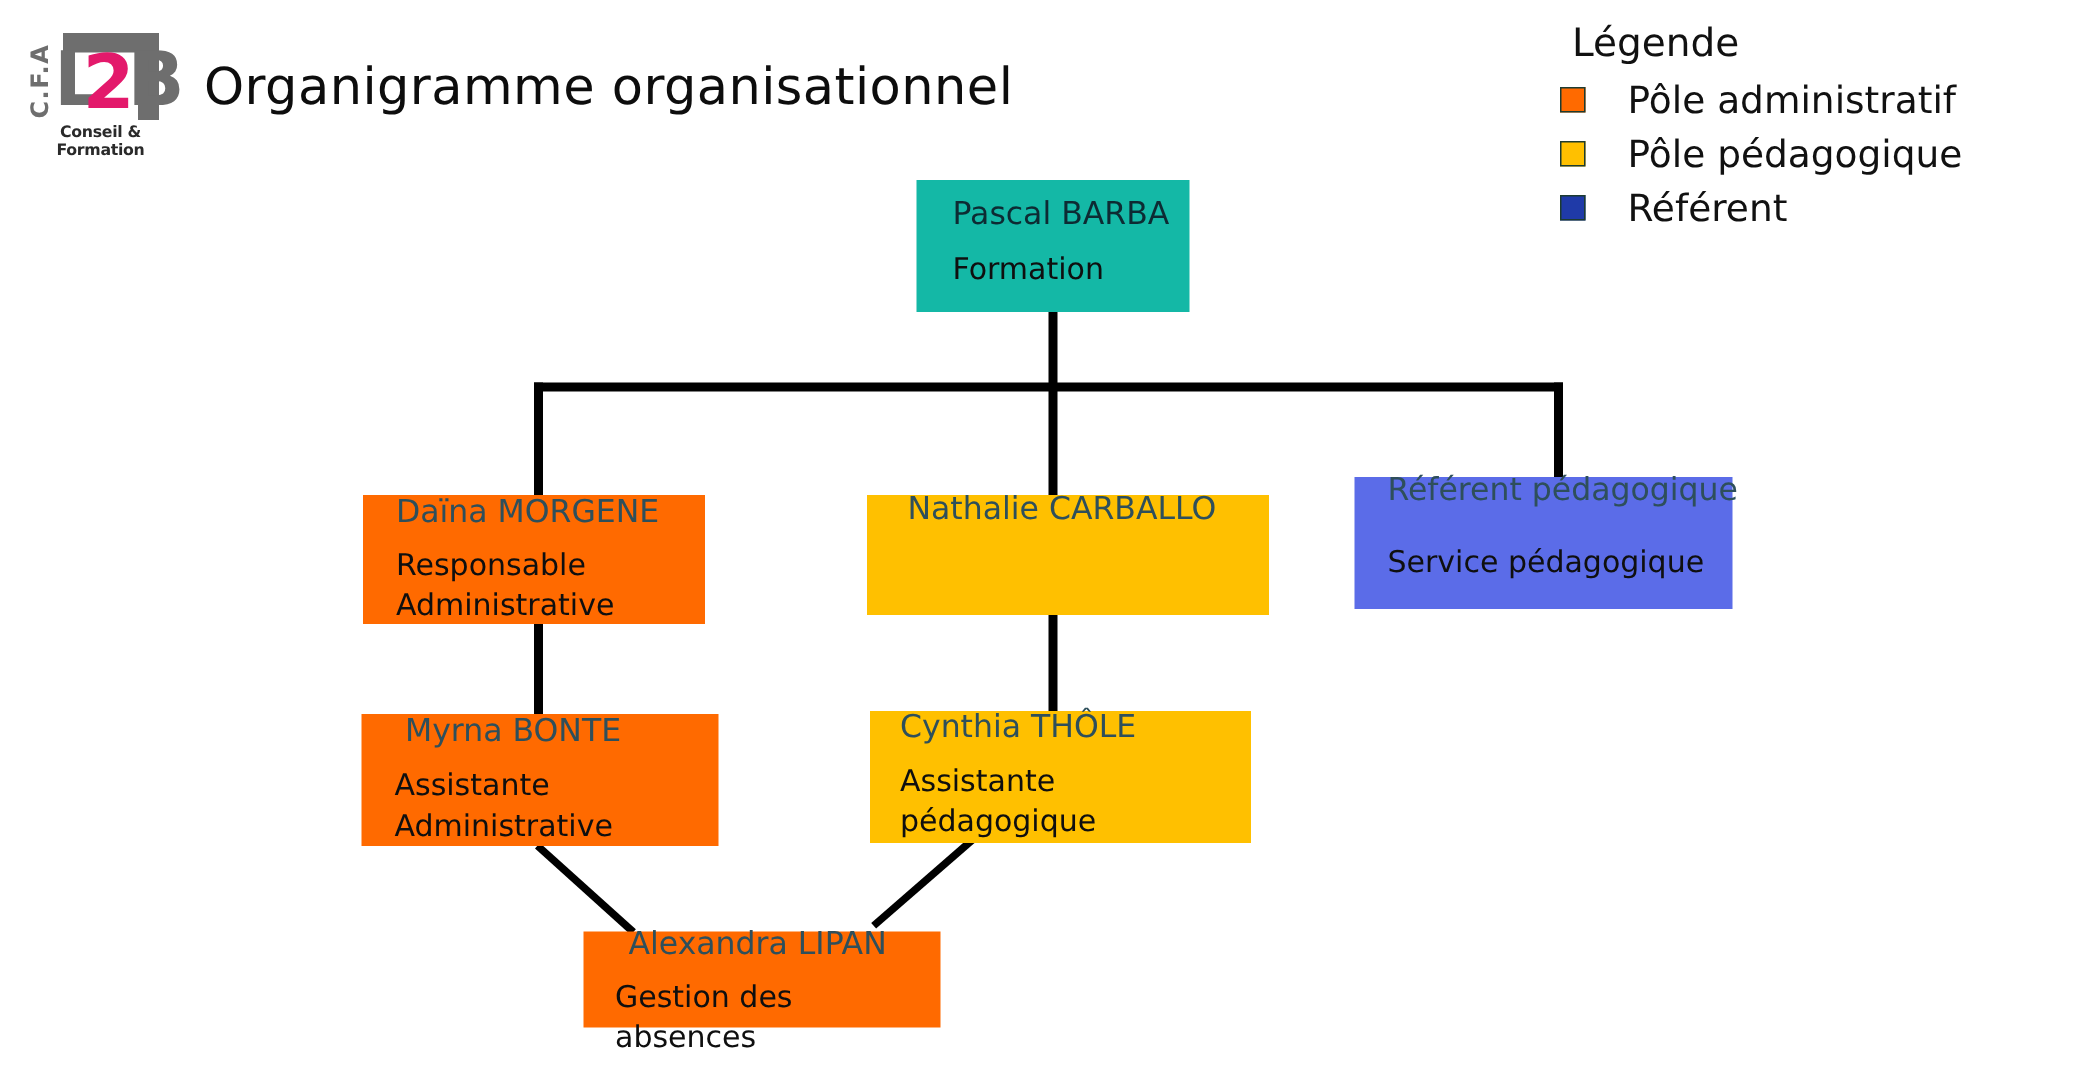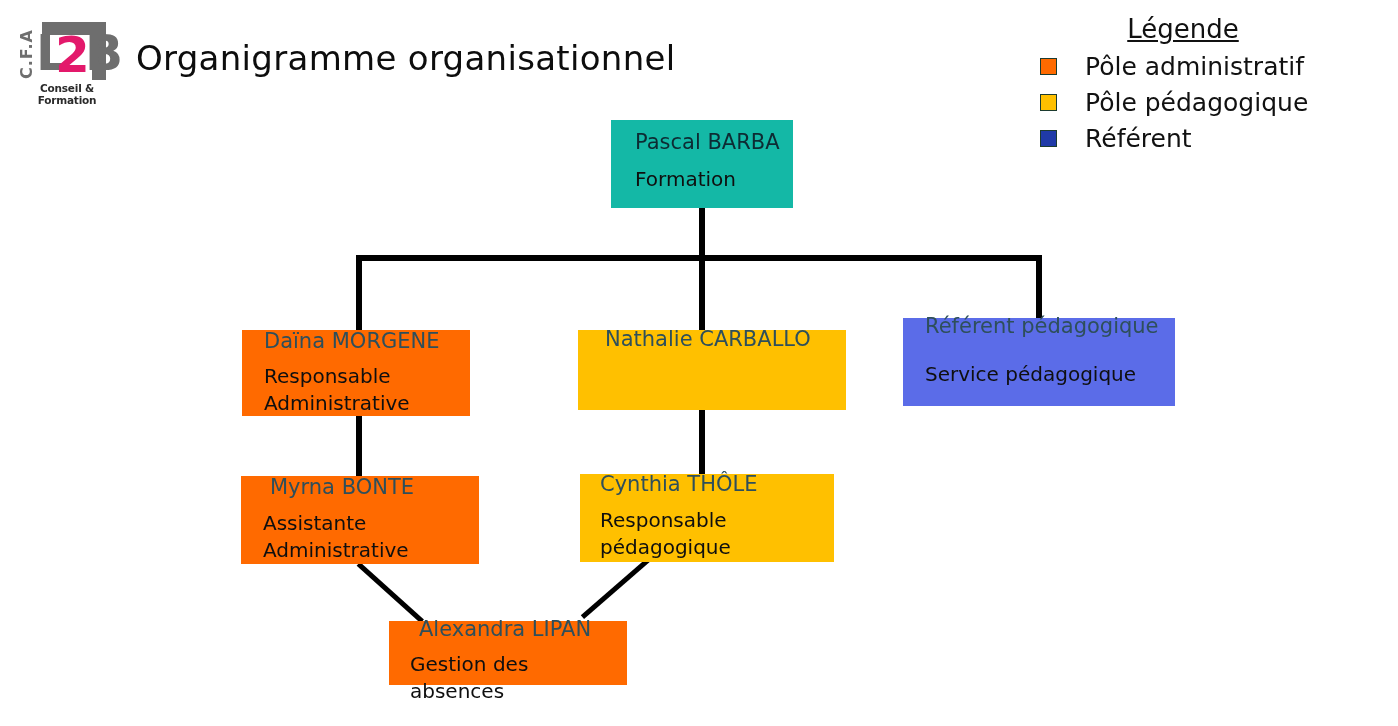--- a/index.html
+++ b/index.html
@@ -102,25 +102,23 @@
   
   #legend {
     position: absolute;
     left: 1040px;
     top: 14px;
     width: 330px;
   }
   #legend .legend-title {
     font-size: 26px;
     color: #111111;
-    text-align: center;
     width: 270px;
     margin-left: 8px;
     margin-bottom: 4px;
-    text-decoration: underline;
   }
   #legend .legend-row {
     display: flex;
     align-items: center;
     height: 36px;
   }
   #legend .legend-swatch {
     width: 17px;
     height: 17px;
     border: 1.5px solid #1c3b30;
@@ -172,21 +170,21 @@
   #node-direction .node-role { left: 24px; top: 46px; }
 
   #node-morgene { left: 242px; top: 330px; width: 228px; height: 86px; background: #ff6a00; }
   #node-morgene .node-name { left: 22px; top: -1px; }
   #node-morgene .node-role { left: 22px; top: 33px; }
 
   #node-carballo { left: 578px; top: 330px; width: 268px; height: 80px; background: #ffc000; }
   #node-carballo .node-name { left: 27px; top: -3px; }
   #node-carballo .node-role { left: 27px; top: 28px; }
 
-  #node-referent { left: 903px; top: 318px; width: 272px; height: 88px; background: #5b6ce8; }
+  #node-referent { left: 903px; top: 318px; width: 252px; height: 88px; background: #5b6ce8; }
   #node-referent .node-name { left: 22px; top: -4px; }
   #node-referent .node-role { left: 22px; top: 43px; }
 
   #node-bonte { left: 241px; top: 476px; width: 238px; height: 88px; background: #ff6a00; }
   #node-bonte .node-name { left: 29px; top: -1px; }
   #node-bonte .node-role { left: 22px; top: 34px; }
 
   #node-thole { left: 580px; top: 474px; width: 254px; height: 88px; background: #ffc000; }
   #node-thole .node-name { left: 20px; top: -2px; }
   #node-thole .node-role { left: 20px; top: 33px; }
@@ -266,21 +264,21 @@
     <div class="node-role">Service pédagogique</div>
   </div>
 
   <div class="node" id="node-bonte">
     <div class="node-name">Myrna BONTE</div>
     <div class="node-role">Assistante Administrative</div>
   </div>
 
   <div class="node" id="node-thole">
     <div class="node-name">Cynthia THÔLE</div>
-    <div class="node-role">Responsable pédagogique</div>
+    <div class="node-role">Assistante pédagogique</div>
   </div>
 
   <div class="node" id="node-lipan">
     <div class="node-name">Alexandra LIPAN</div>
     <div class="node-role">Gestion des absences</div>
   </div>
 
 </div>
 
 </body></html>

